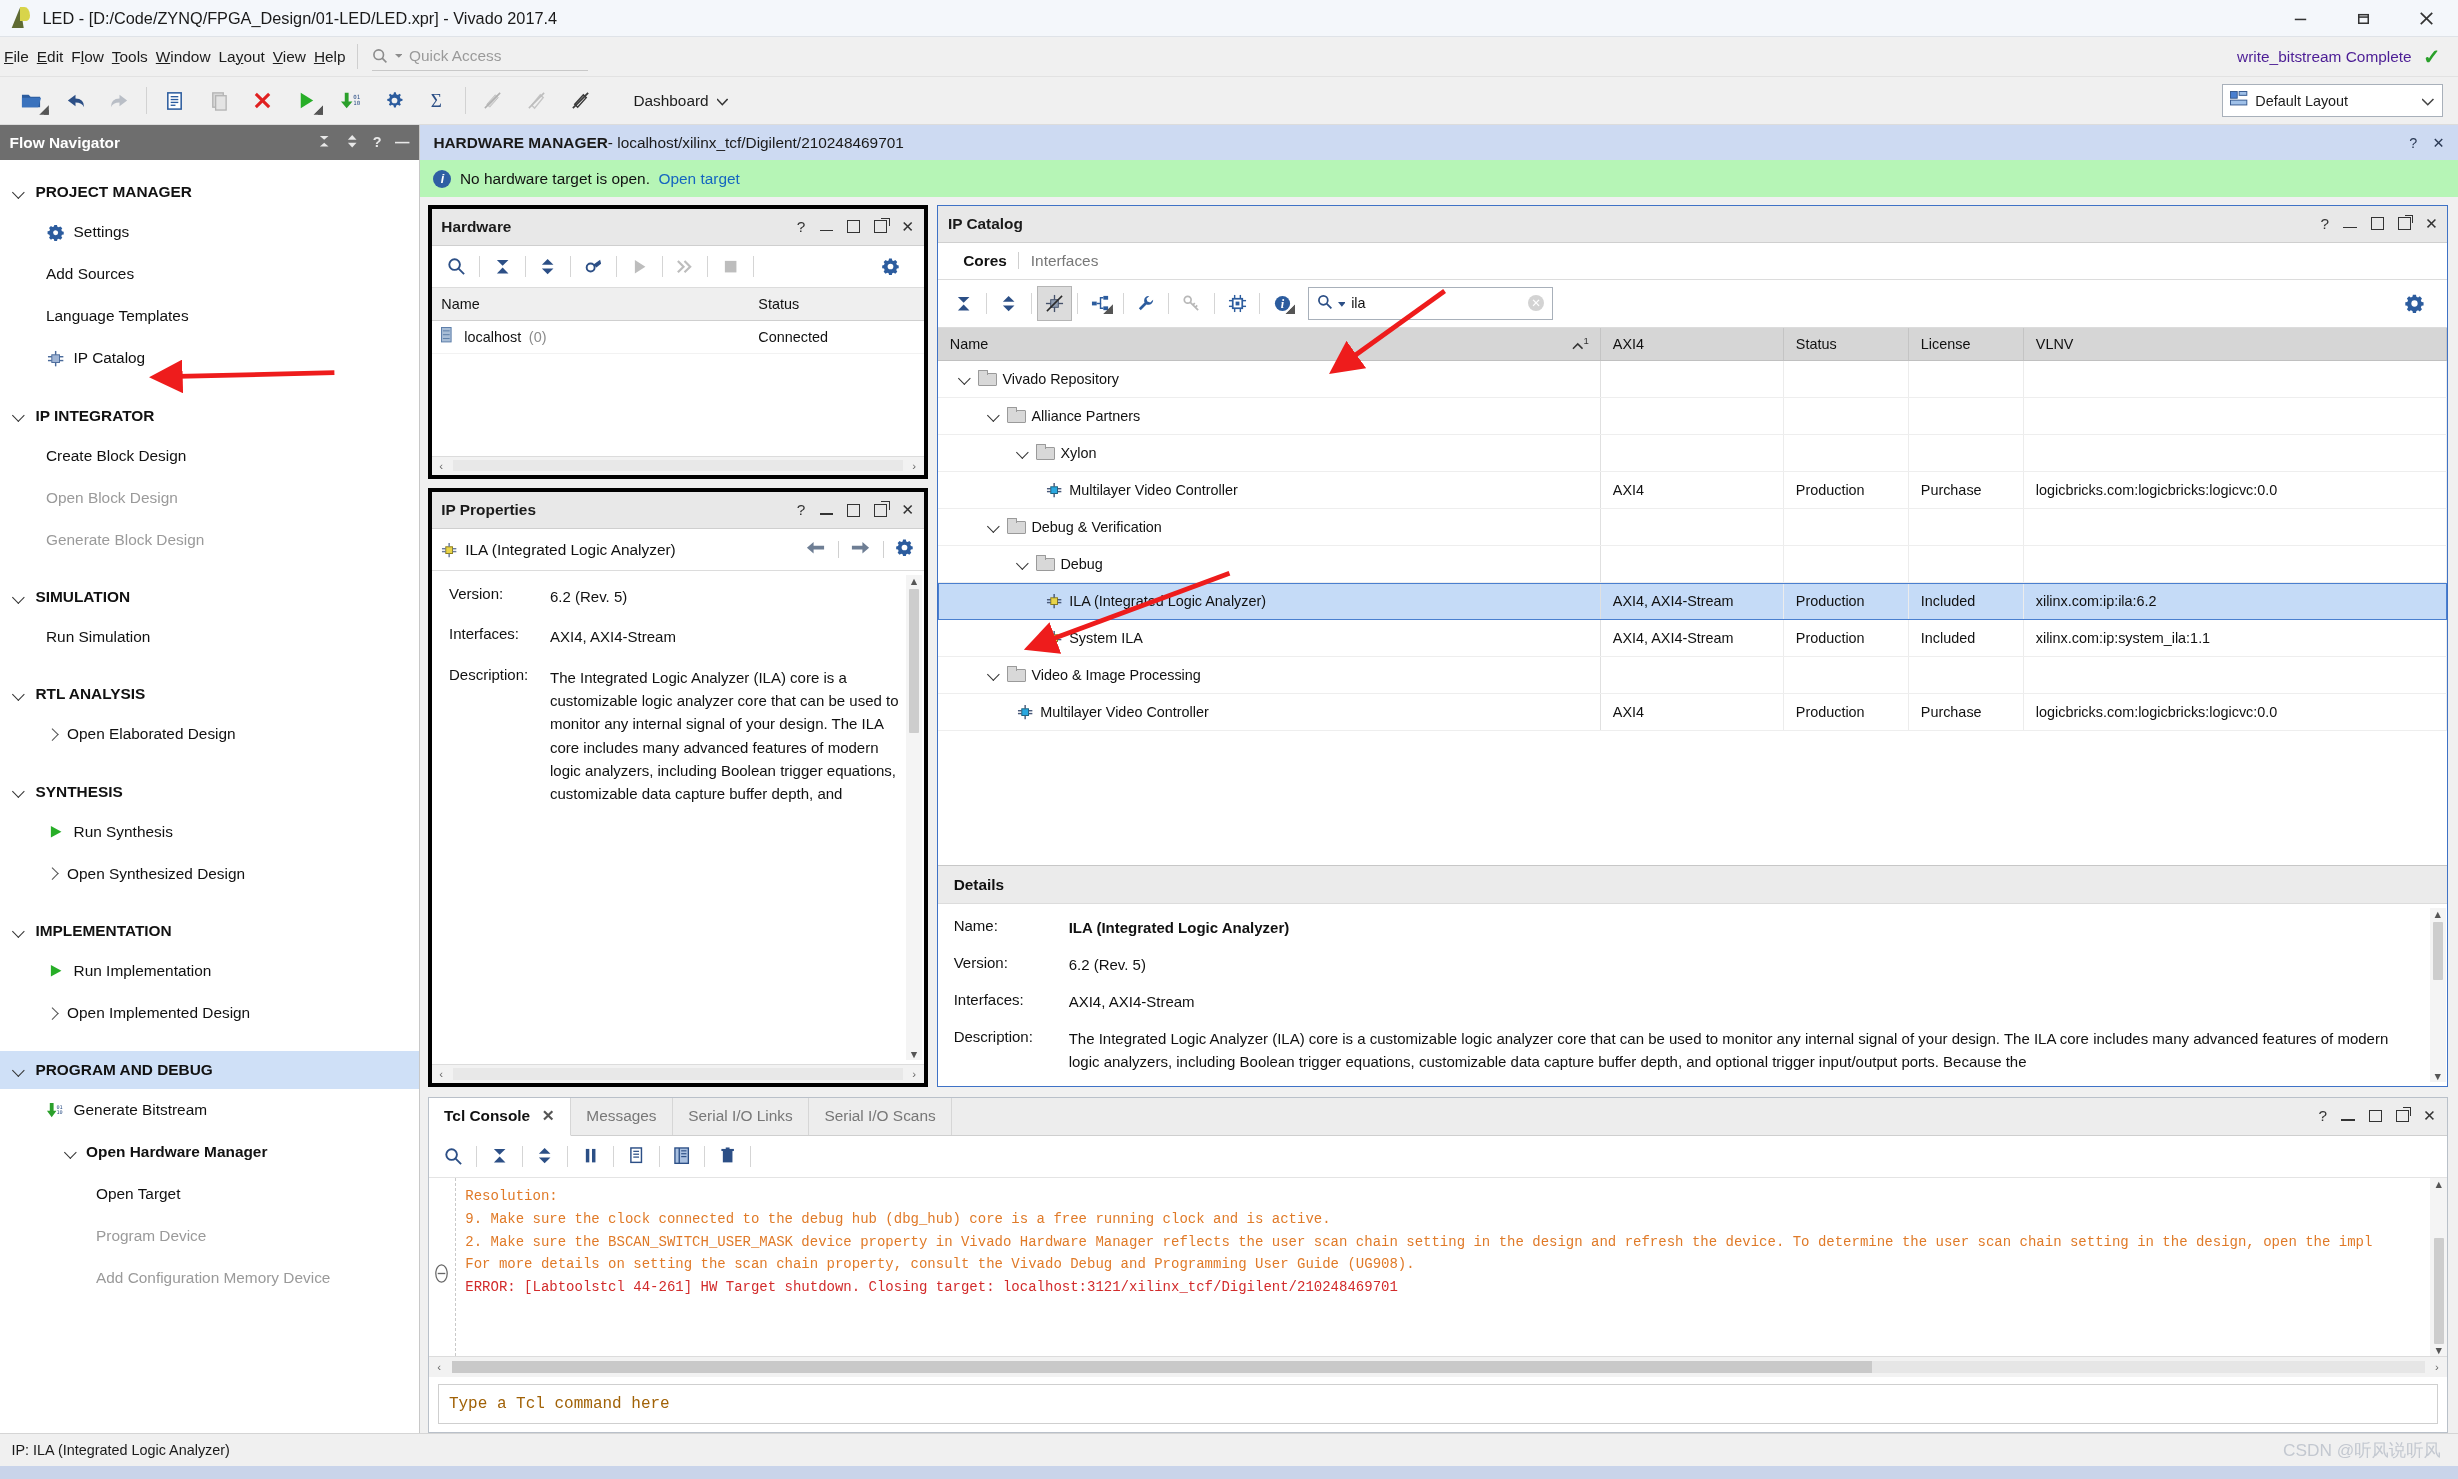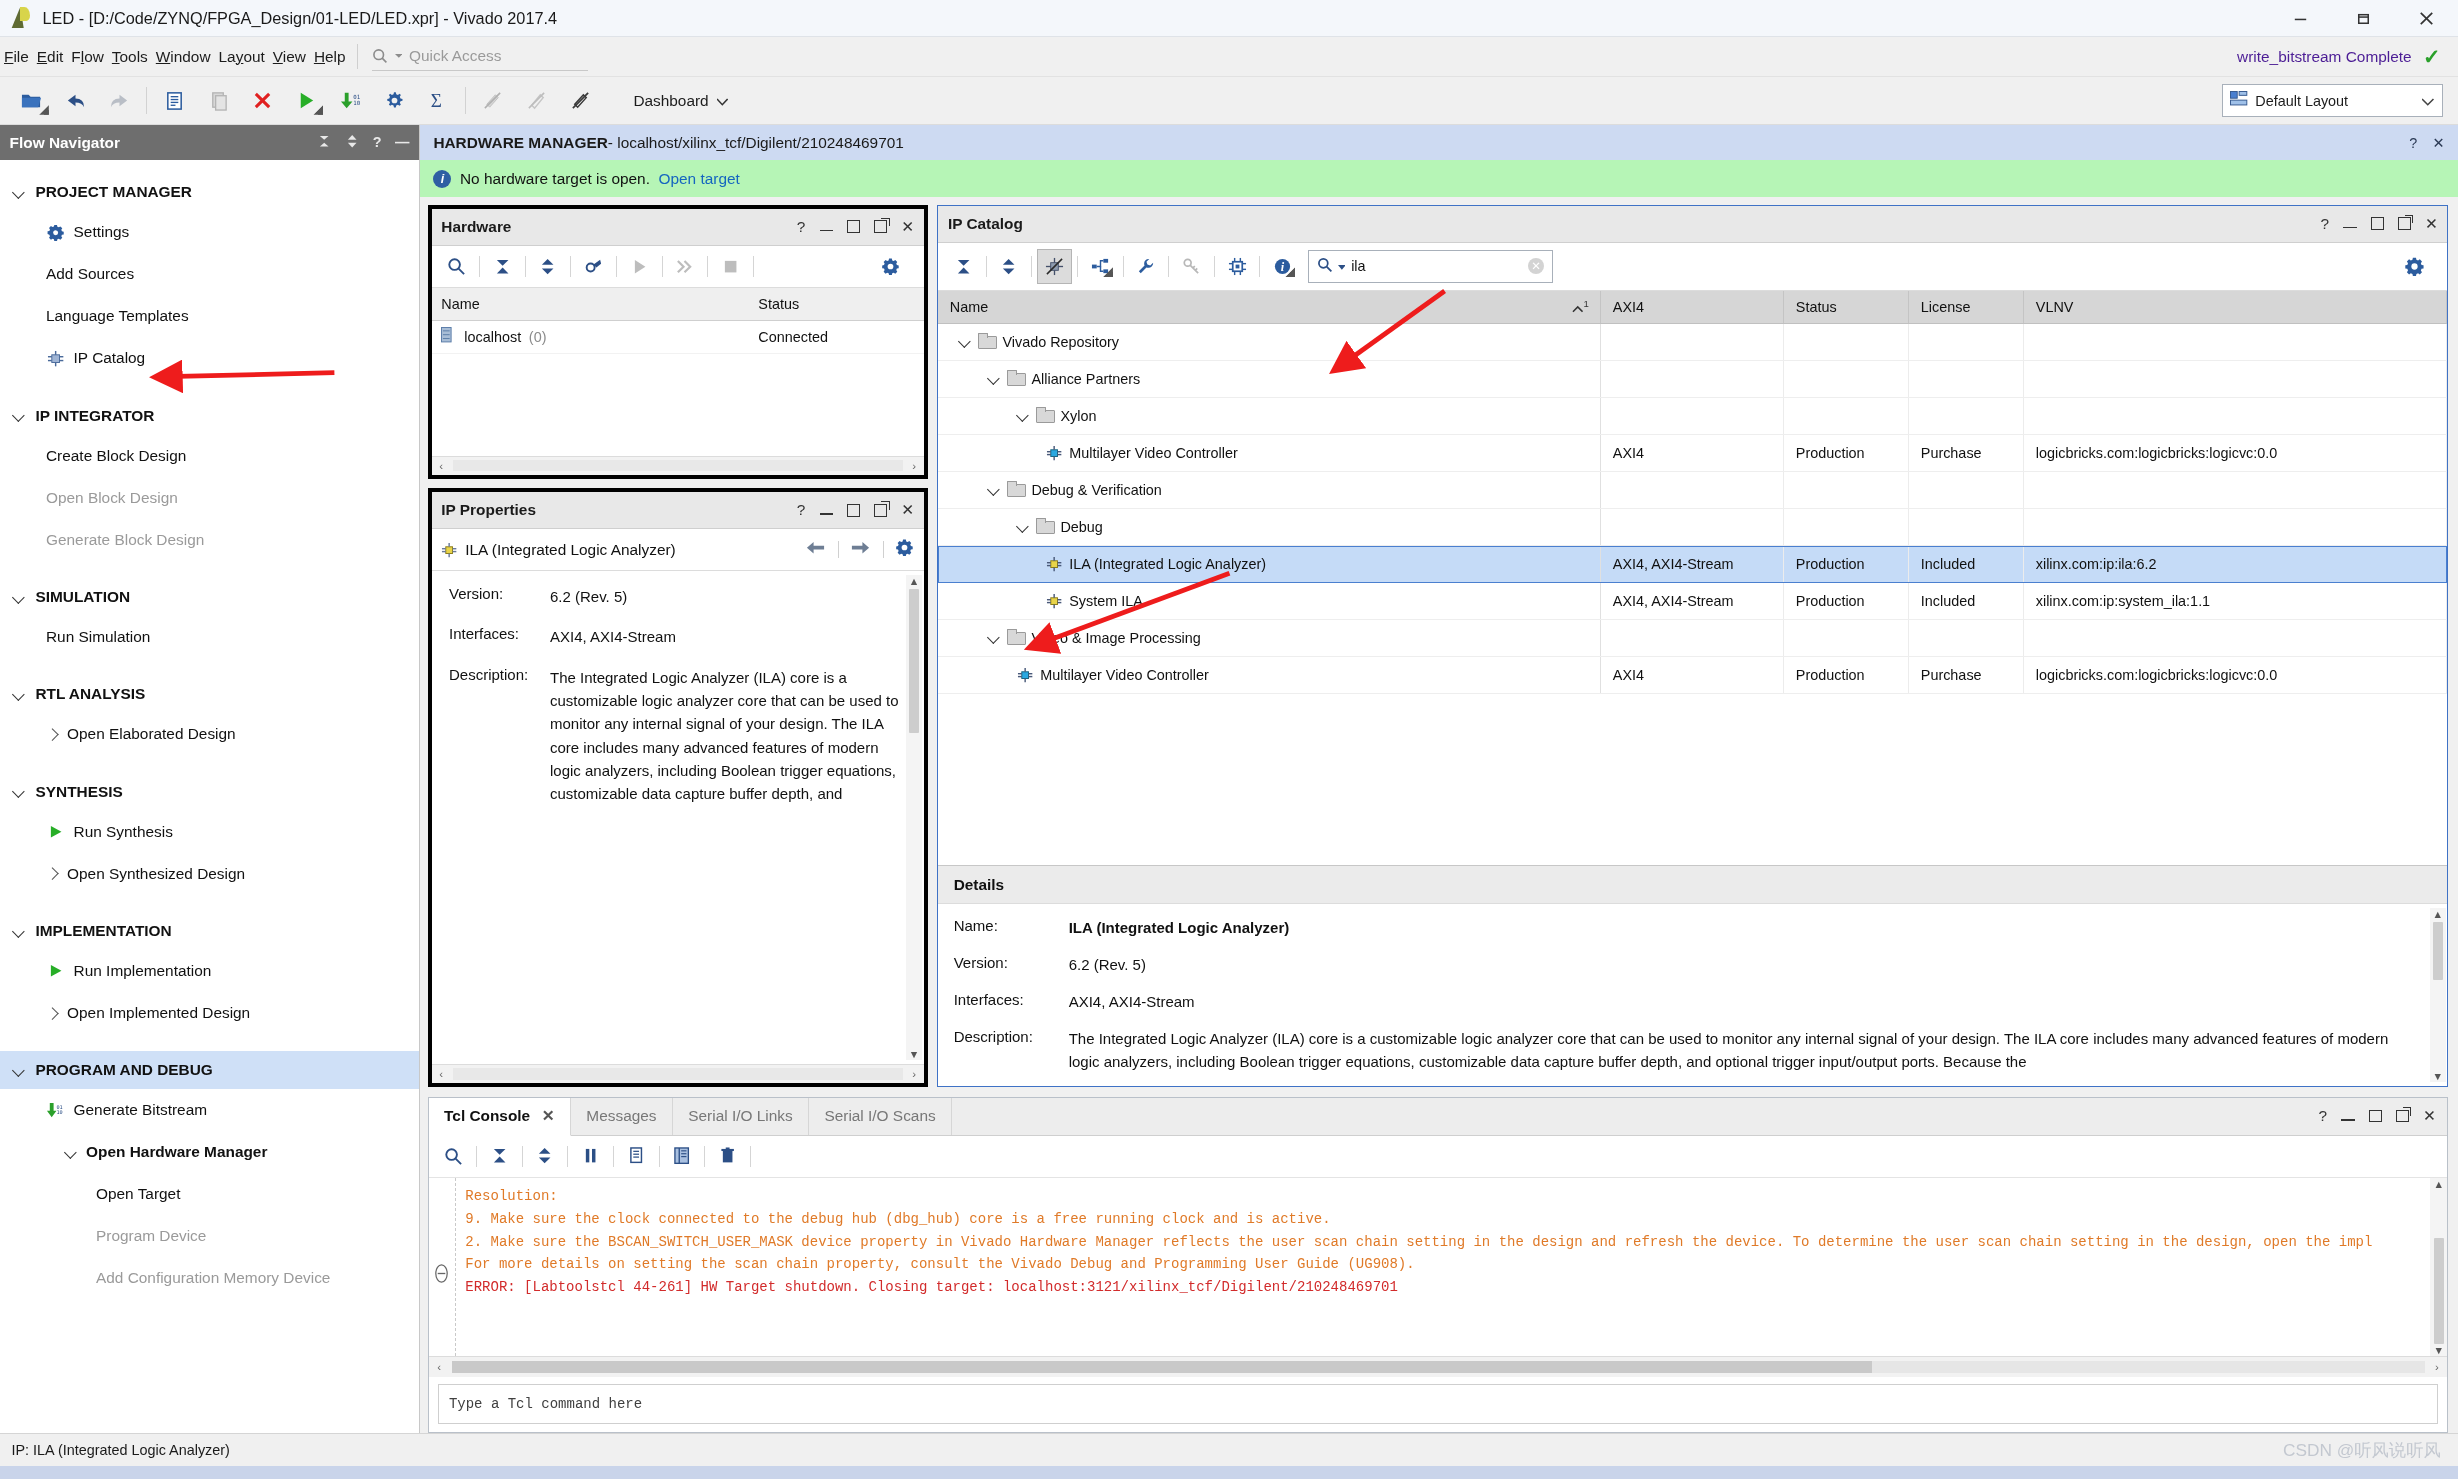--- a/index.html
+++ b/index.html
@@ -255,21 +255,21 @@
     font-size: 14px; line-height: 1.62; color: #e07a28; white-space: nowrap; overflow: hidden;
   }
   .con-text .err { color: #d22b2b; }
   .con-hscroll { height: 21px; background: #f2f2f2; border-top: 1px solid #dcdcdc; display: flex; align-items: center; flex: none; }
   .con-hscroll .arrow { width: 21px; text-align: center; font-size: 11.5px; color: #666; }
   .con-hscroll .track { flex: 1; height: 12.5px; background: #e6e6e6; position: relative; margin: 0 1.9px; }
   .con-hscroll .thumb { position: absolute; left: 0; top: 0; bottom: 0; width: 72%; background: #c9c9c9; }
   .con-input {
     height: 40px; margin: 6.7px 9.6px 7.7px 9.6px; border: 1px solid #cfcfcf; background: #fff;
     display: flex; align-items: center; padding: 0 9.6px; flex: none;
-    font-family: "Liberation Mono", "DejaVu Sans Mono", monospace; font-size: 14px; color: #404040;
+    font-family: "Liberation Mono", "DejaVu Sans Mono", monospace; font-size: 16px; color: #a16207;
   }
 
   
   .statusbar {
     height: 33px; background: #f0f0f0; border-top: 1px solid #d5d5d5; display: flex;
     align-items: center; padding: 0 11.5px; font-size: 14.4px; color: #1a1a1a; flex: none;
     position: relative;
   }
   .watermark { margin-left: auto; color: #c3c8d0; font-size: 17.3px; padding-right: 5.8px; }
   .bottom-strip { height: 13.4px; background: #c9d4ea; flex: none; }
@@ -800,20 +800,25 @@
               <span class="panel-title">IP Catalog</span>
               <span class="panel-ctrls">
                 <span>?</span>
                 <span class="ctrl-min"></span>
                 <span class="ctrl-sq"></span>
                 <span class="ctrl-float"></span>
                 <span>✕</span>
               </span>
             </div>
 
+            <div class="ipcat-subtabs">
+              <span class="subtab active">Cores</span>
+              <span class="subtab-sep"></span>
+              <span class="subtab">Interfaces</span>
+            </div>
 
             <div class="ipcat-tools">
               <div class="pt-btn">
                 <svg width="17.3" height="17.3" viewBox="0 0 18 18">
                     <path d="M3 2 L15 2 L9 8 Z" fill="#2c4f86"></path>
                     <path d="M3 16 L15 16 L9 10 Z" fill="#2c4f86"></path>
                   </svg>
               </div>
               <div class="pt-sep"></div>
               <div class="pt-btn">

